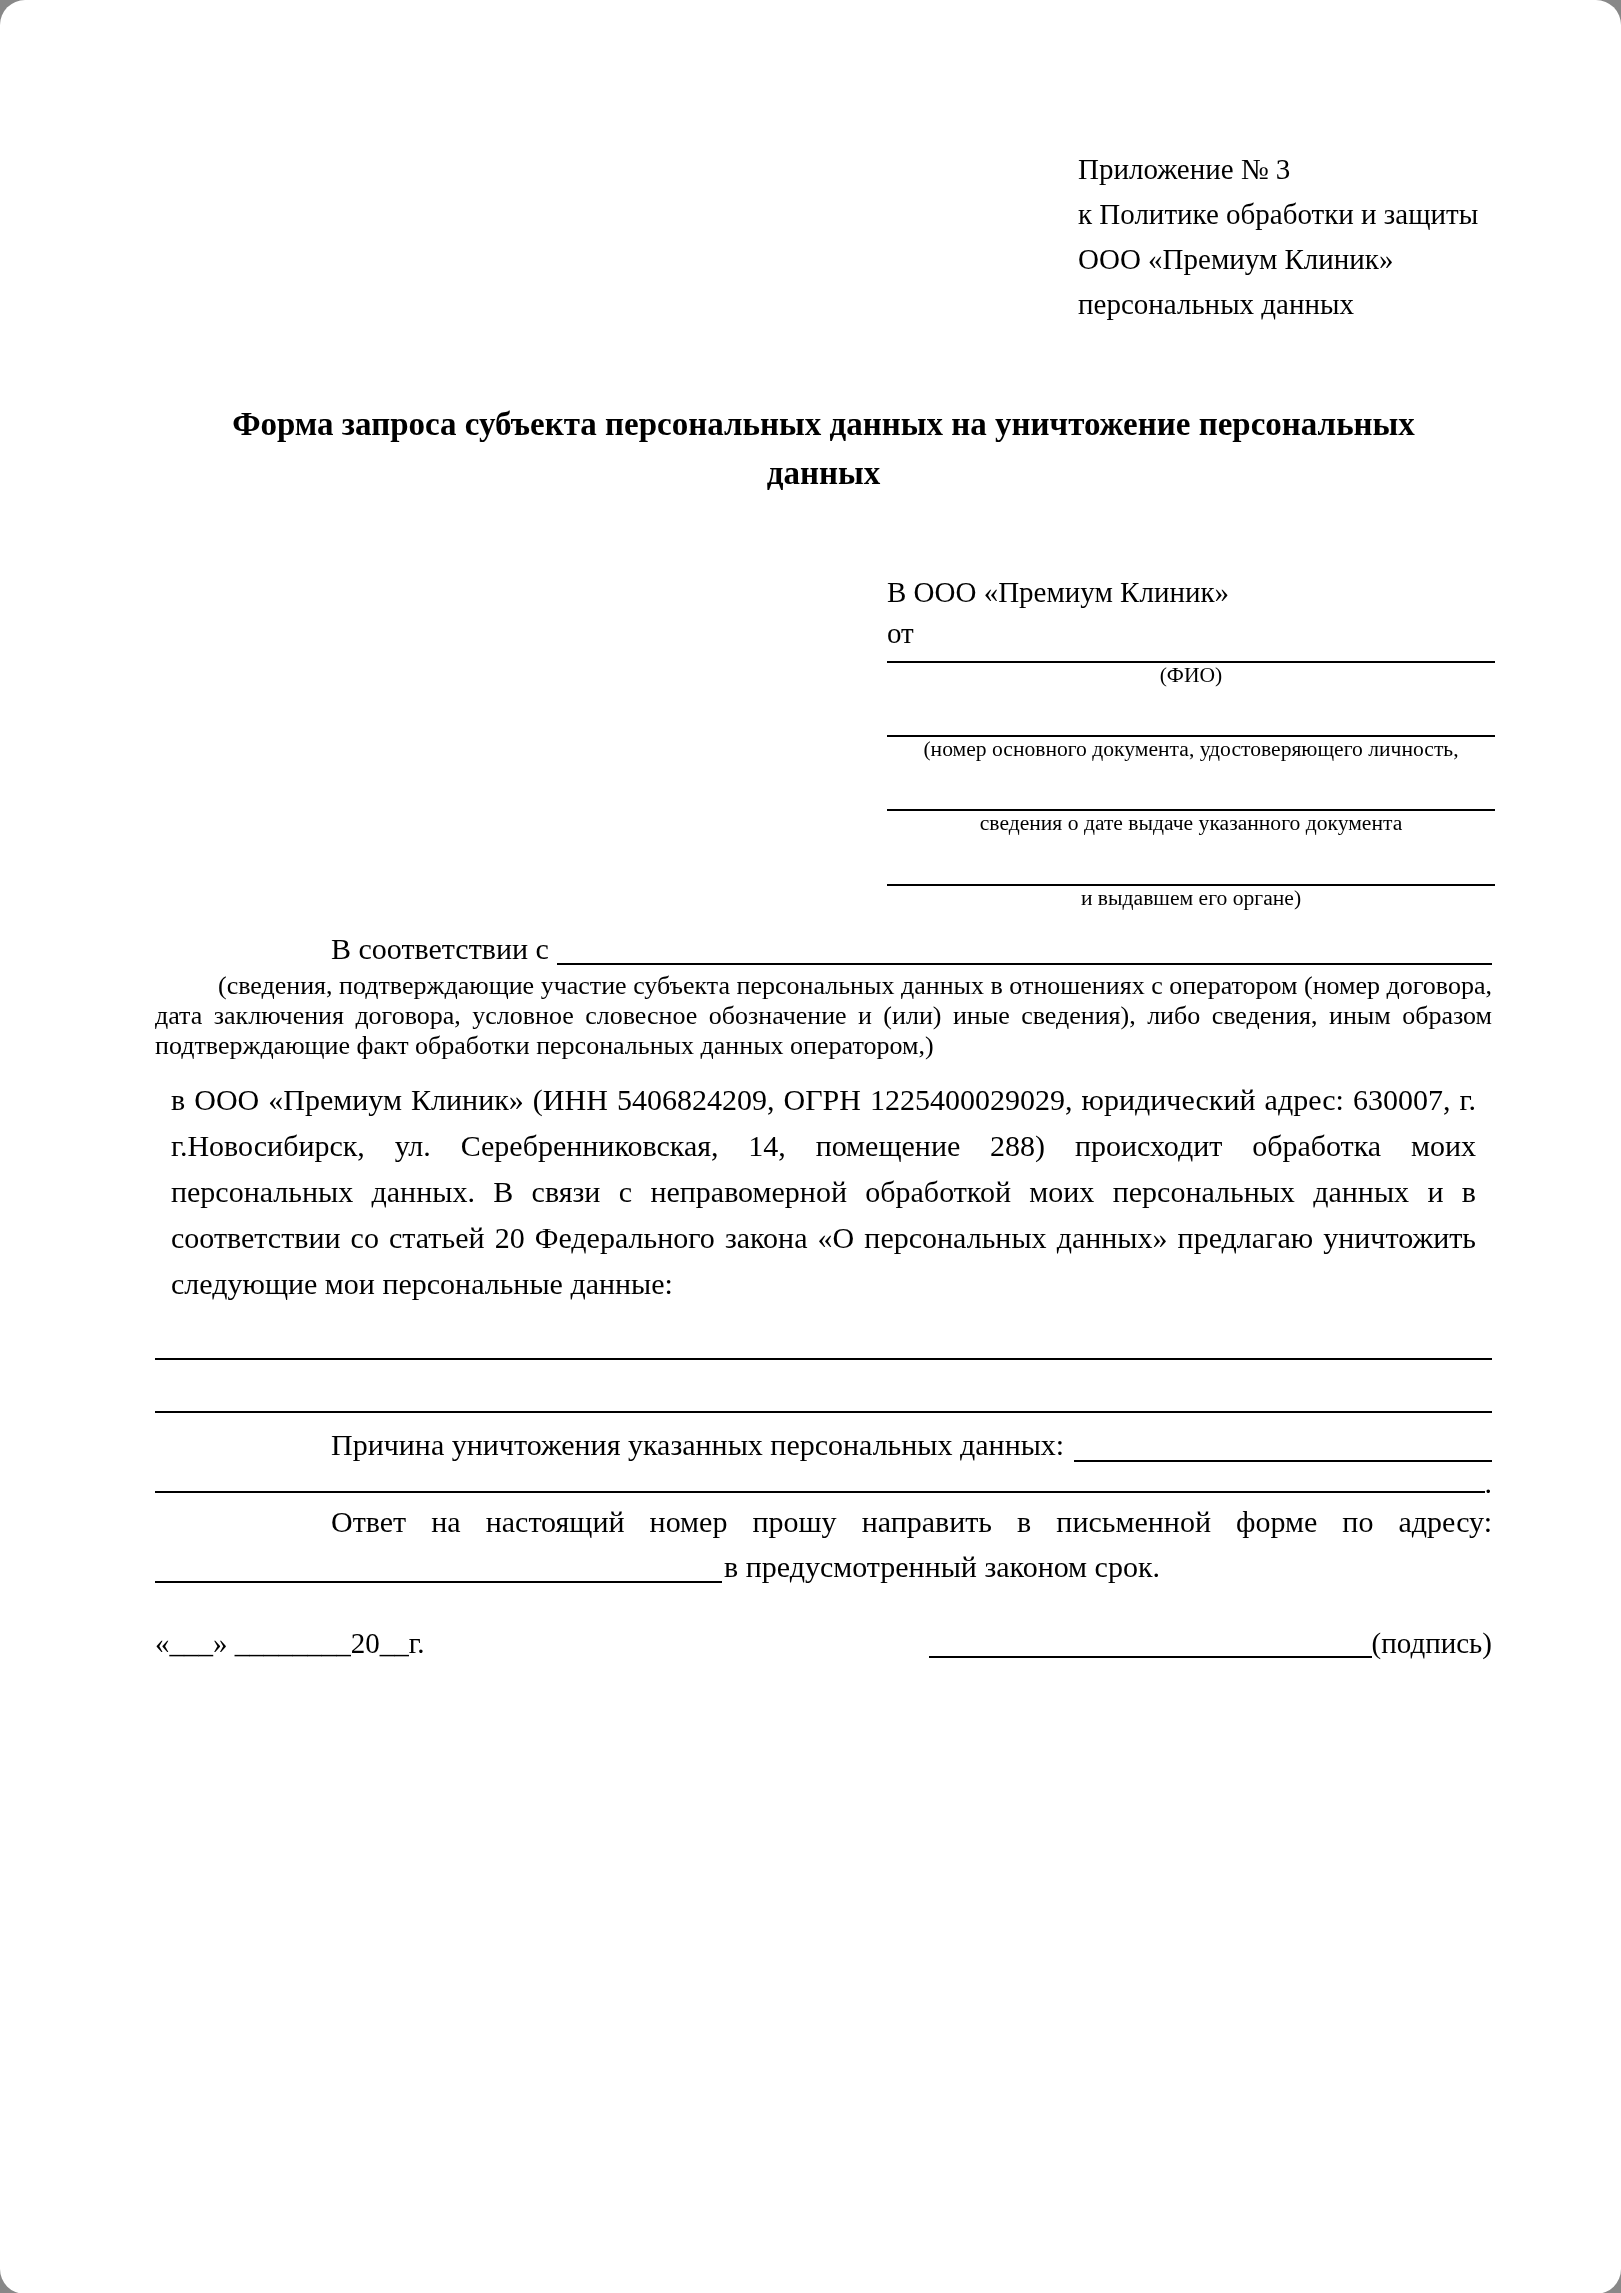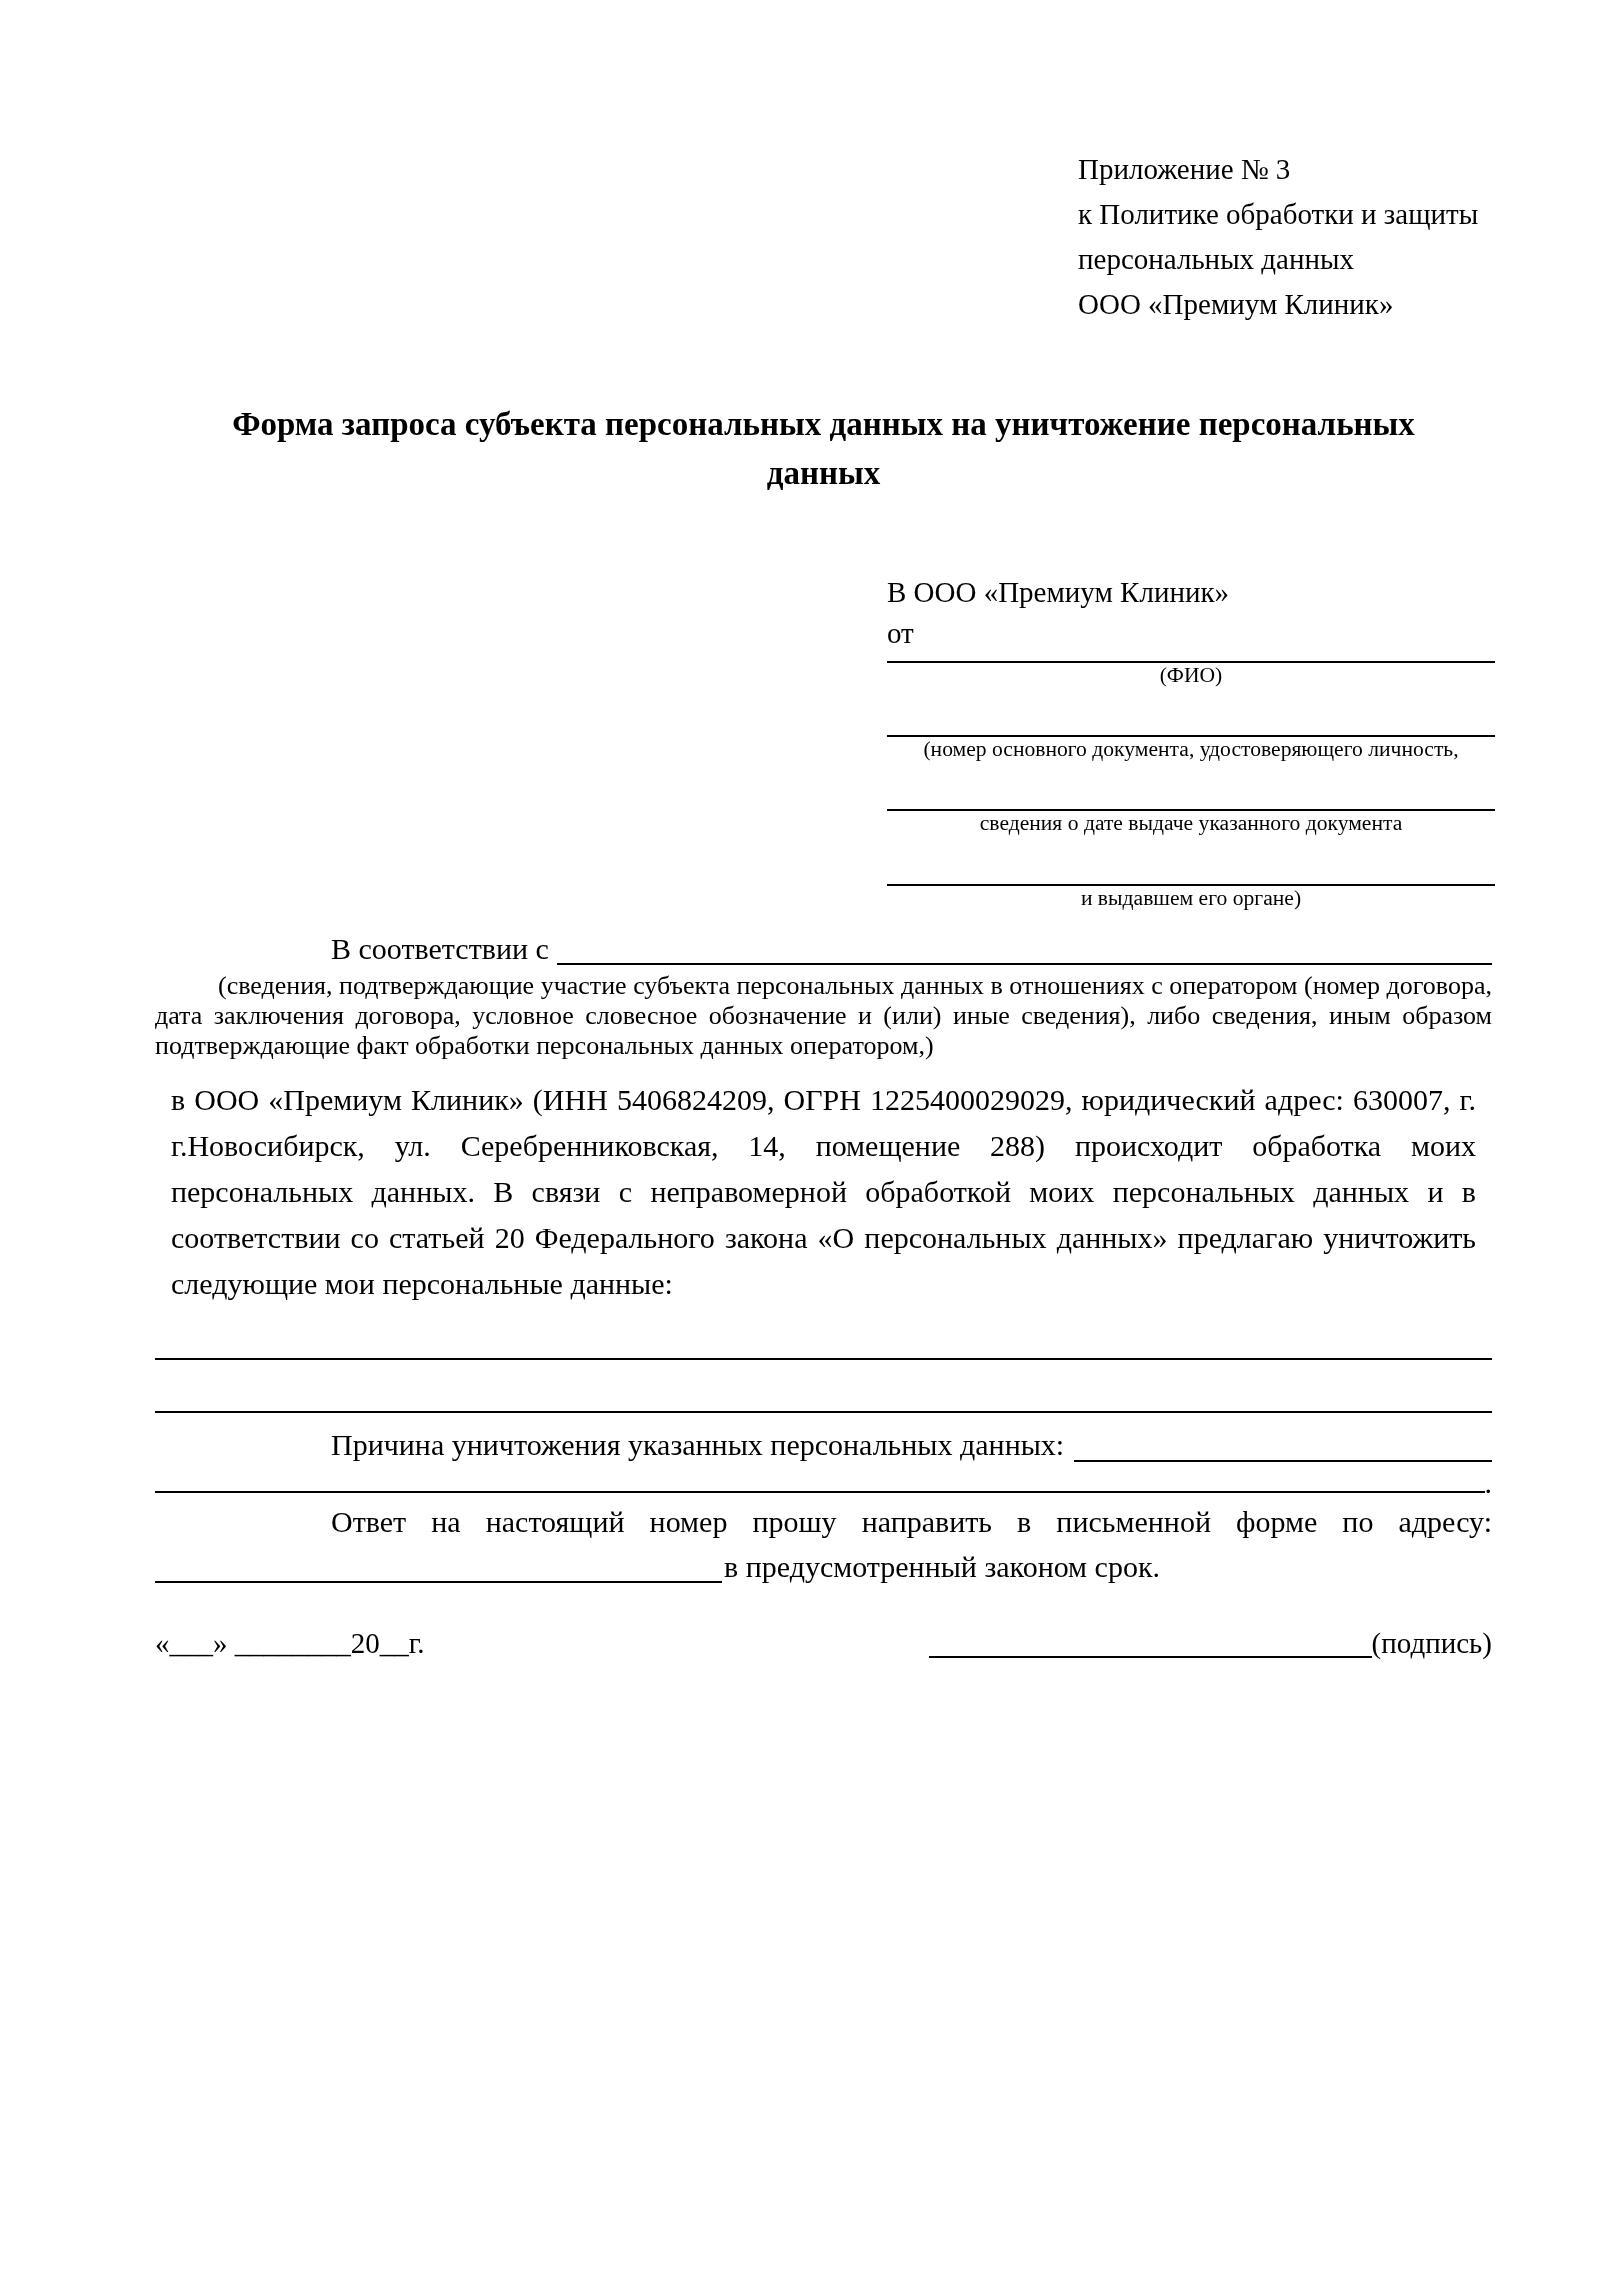--- a/index.html
+++ b/index.html
@@ -5,20 +5,21 @@
   html, body { margin: 0; padding: 0; background: #888; }
   .page {
     position: relative;
     width: 1621px;
     height: 2294px;
     margin: 0 auto;
     background: #ffffff;
     font-family: "Liberation Serif", "DejaVu Serif", serif;
     color: #000000;
     overflow: hidden;
+    border-radius: 25px;
   }
 
   
   .appendix {
     position: absolute;
     left: 1078px;
     top: 147px;
     width: 421px;
     font-size: 29px;
     line-height: 45px;
@@ -122,22 +123,22 @@
   .sig-group .uline { width: 443px; flex: 0 0 auto; margin-bottom: 6.9px; }
 </style>
 </head>
 <body>
 
 <div class="page">
 
   <div class="appendix">
     <div>Приложение № 3</div>
     <div>к Политике обработки и защиты</div>
+    <div>ООО «Премиум Клиник»</div>
     <div>персональных данных</div>
-    <div>ООО «Премиум Клиник»</div>
   </div>
 
   <div class="form-title">
     <span class="inner">Форма запроса субъекта персональных данных на уничтожение персональных данных</span>
   </div>
 
   <div class="addressee">
     <div class="addr-to">В ООО «Премиум Клиник»</div>
     <div class="addr-from">от</div>
 

